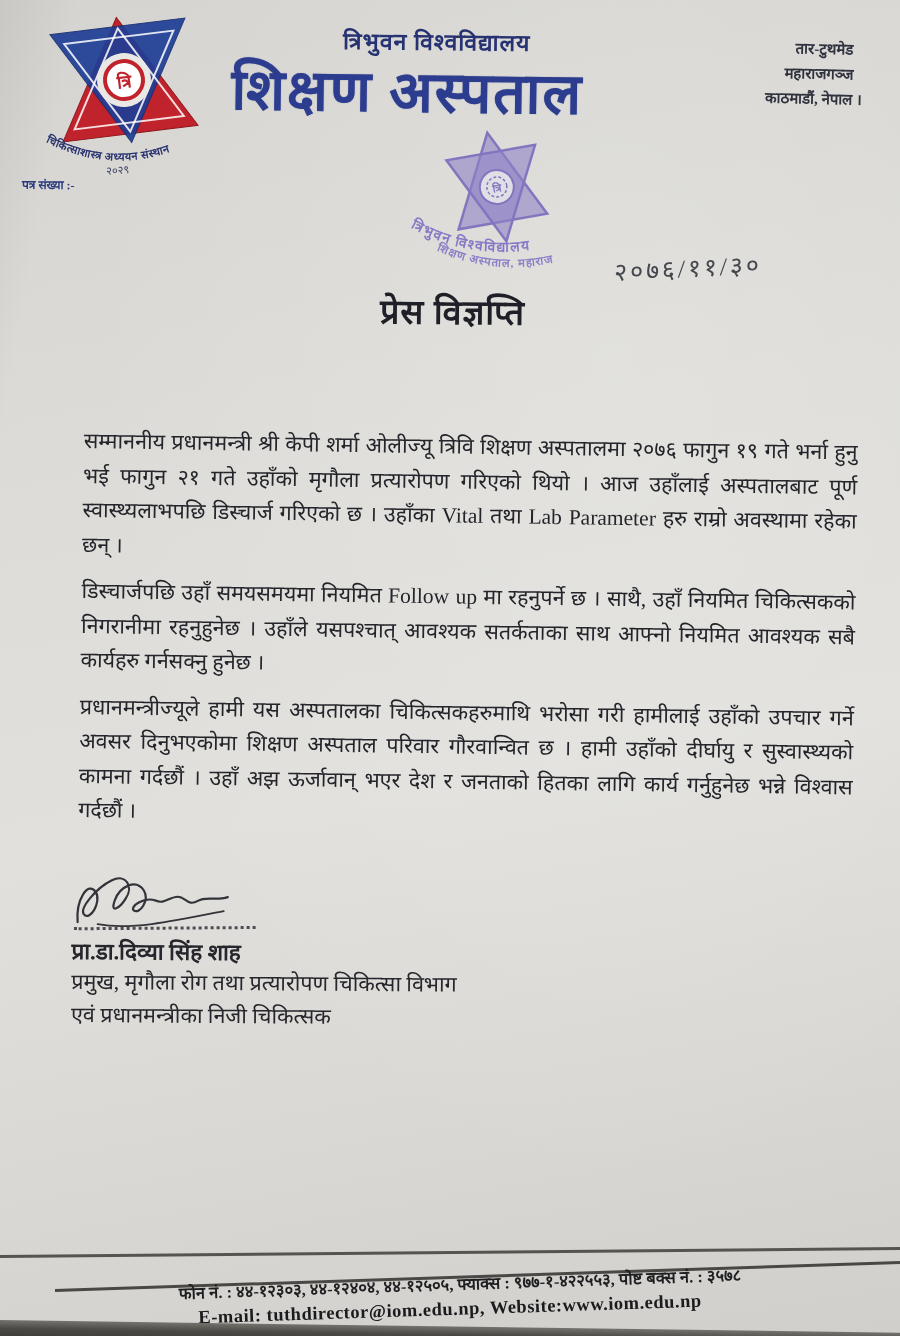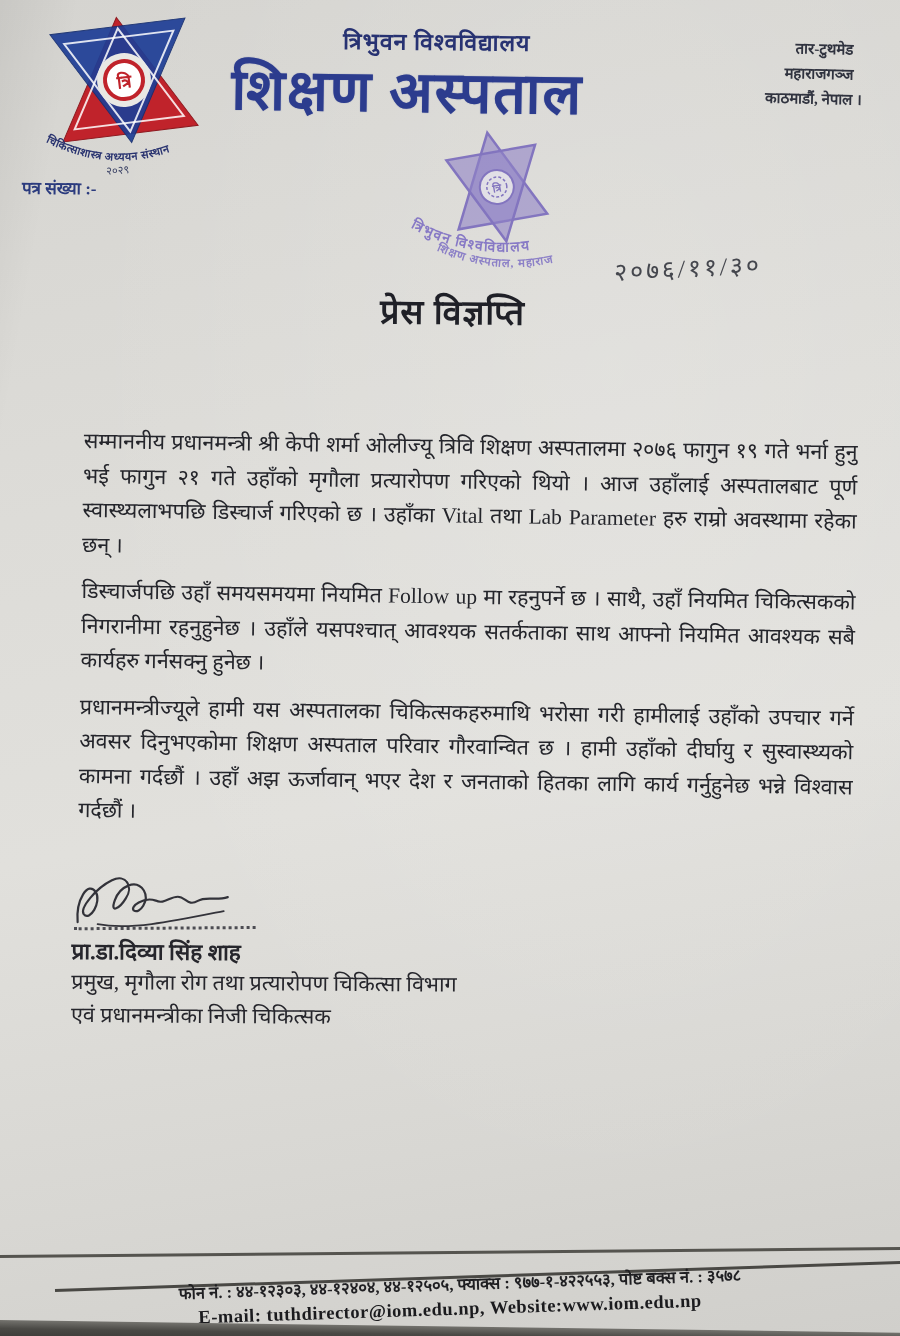--- a/index.html
+++ b/index.html
@@ -25,21 +25,21 @@
     left:232px;top:48px;font-size:57px;font-weight:bold;color:#2c3c8e;
     transform:rotate(0.8deg);transform-origin:left top;letter-spacing:2px;
     text-shadow:0 0 1px rgba(44,60,142,0.6);
   }
   .address{
     left:763px;top:37px;width:122px;text-align:center;
     font-size:15px;font-weight:bold;color:#30333f;line-height:25px;
     transform:rotate(1.2deg);
   }
   .letter-no{
-    left:22px;top:176px;font-size:17px;font-weight:bold;color:#2b3b7e;
+    left:22px;top:176px;font-size:12px;font-weight:bold;color:#2b3b7e;
     transform:rotate(0.5deg);
   }
 
   
   .date-handwritten{
     left:614px;top:250px;font-size:25px;color:#45474e;
     letter-spacing:3px;transform:rotate(-3deg) skewX(-4deg);
   }
 
   

